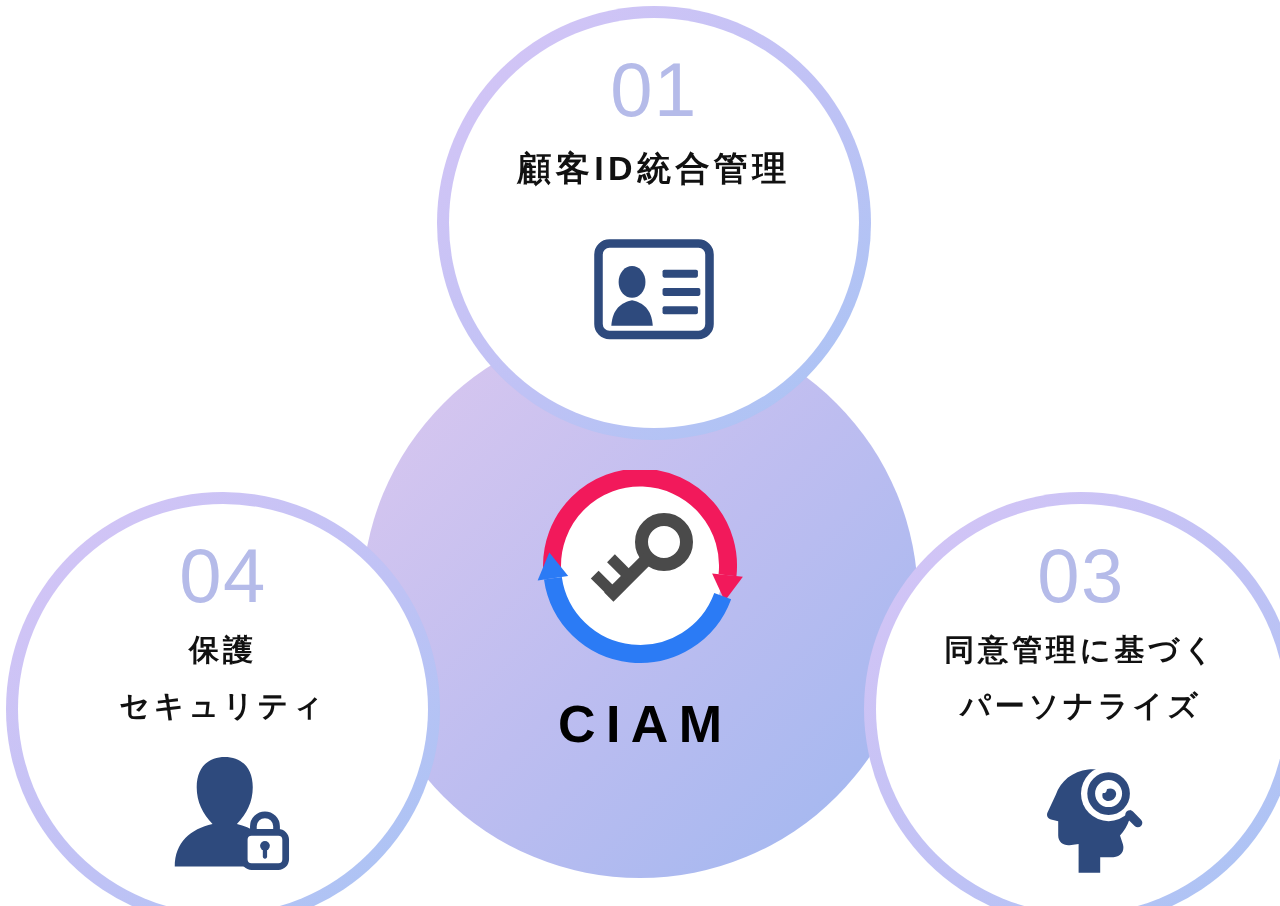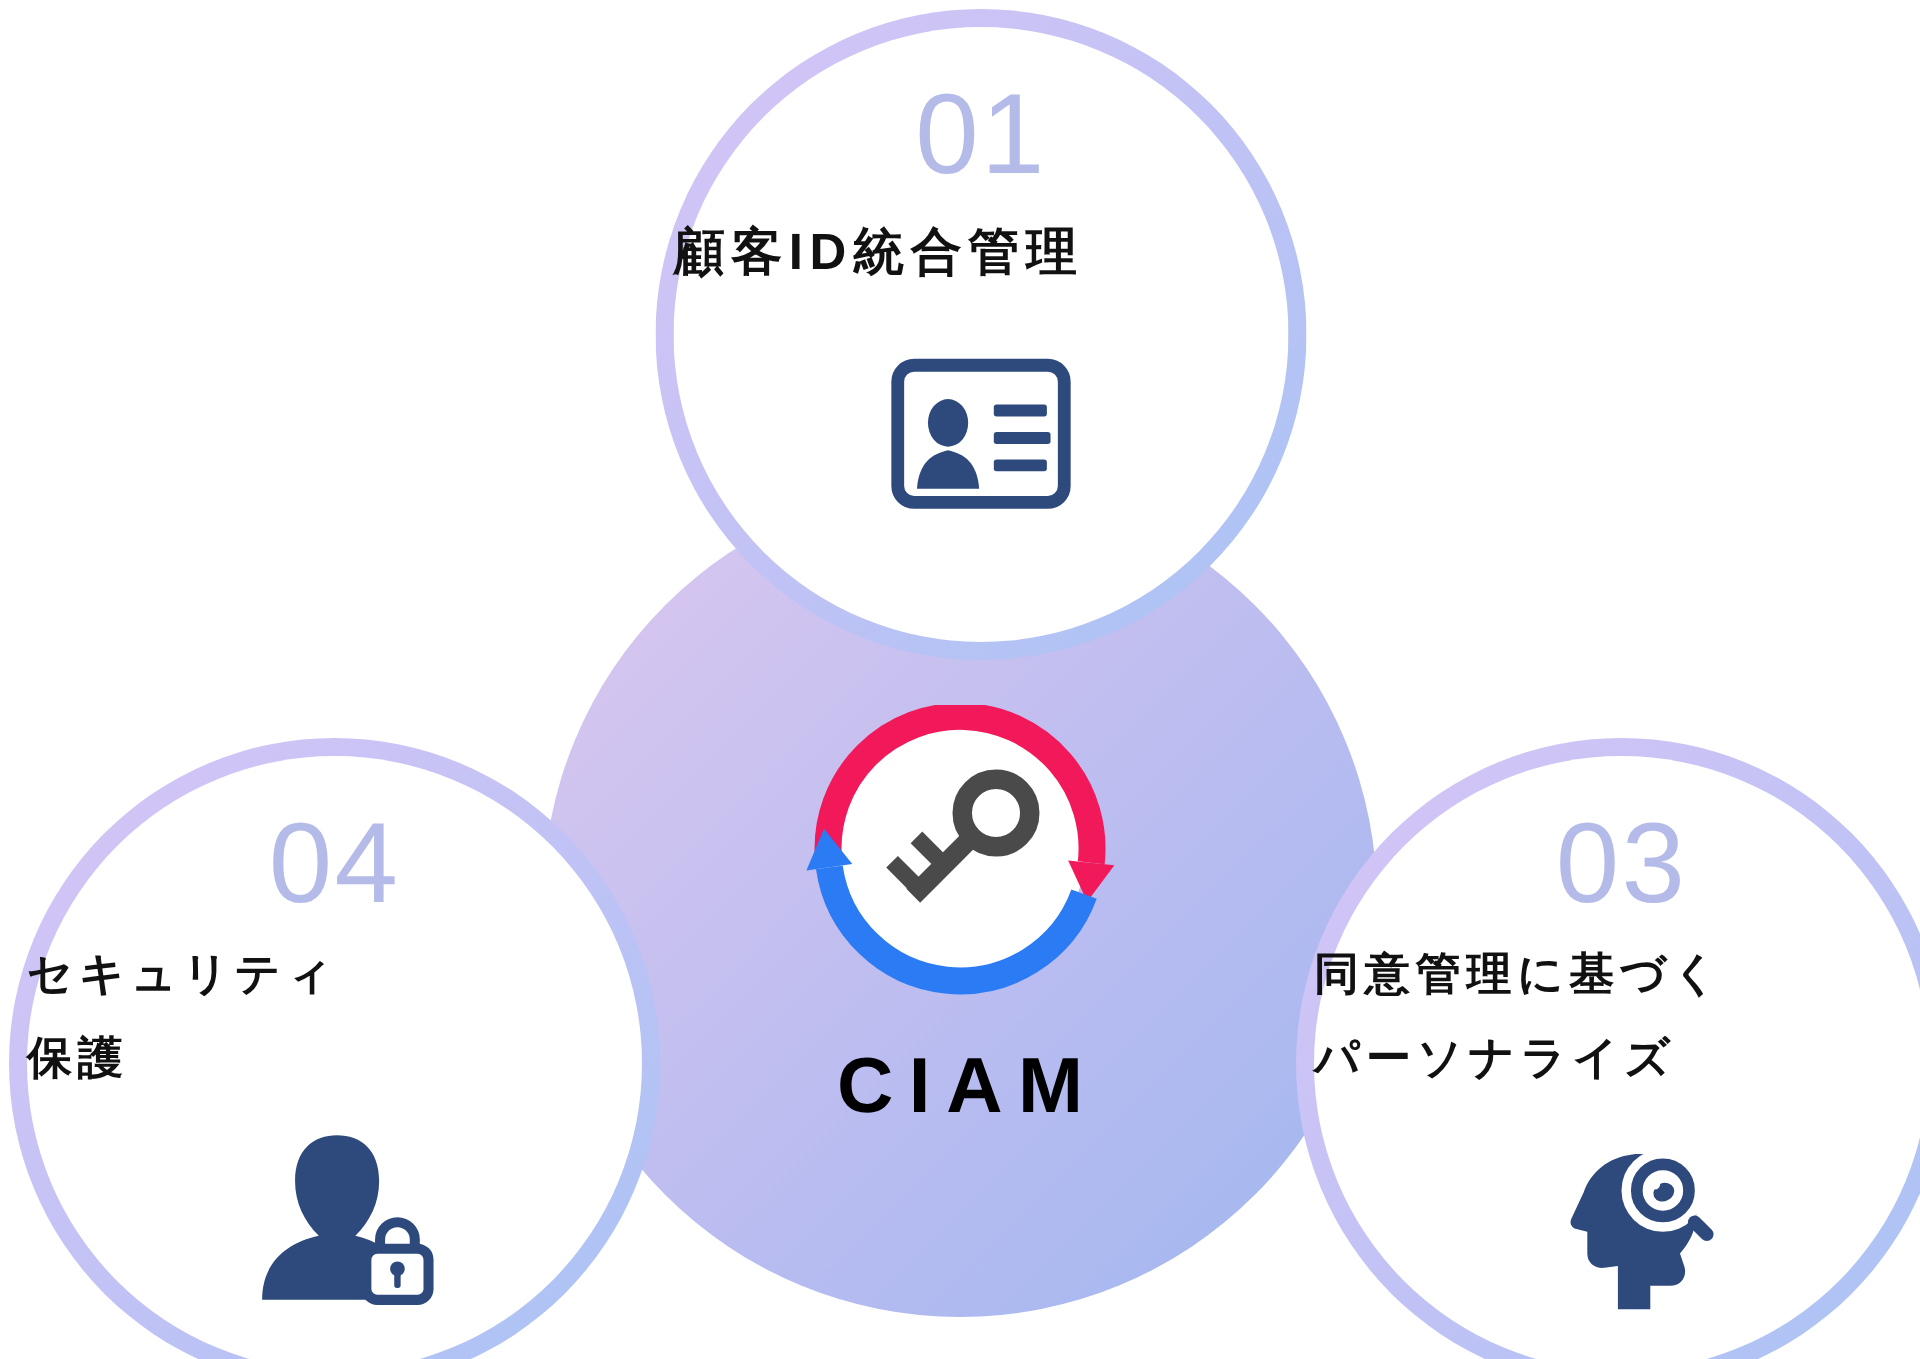--- a/index.html
+++ b/index.html
@@ -20,21 +20,21 @@
   }
   .node-top   { left:437px; top:6px; }
   .node-left  { left:6px;   top:492px; }
   .node-right { left:864px; top:492px; }
   .num {
     position:absolute; left:0; right:0; top:34px; text-align:center;
     font-size:76px; line-height:1; font-weight:400; color:#B5BBE9;
     letter-spacing:0.02em;
   }
   .title {
-    position:absolute; left:0; right:0; text-align:left;
+    position:absolute; left:0; right:0; text-align:center;
     font-weight:700; color:#111111; letter-spacing:0.13em;
   }
   .title span { display:block; }
   .node-top .title { top:128px; font-size:34px; line-height:1.3; }
   .node-left .title, .node-right .title { top:118px; font-size:30px; line-height:56px; }
   .node-icon { position:absolute; left:50%; }
   .icon-card { width:122px; margin-left:-61px; top:220px; }
   .icon-userlock { width:128px; margin-left:-58px; top:248px; }
   .icon-headsearch { width:120px; margin-left:-48px; top:250px; }
   .hub {
@@ -66,22 +66,22 @@
       <path d="M30 144 C32 116 46 106 64 102 C82 106 96 116 98 144 Z" fill="#2E4A7D"></path>
       <rect x="114" y="52" width="58" height="13" rx="3" fill="#2E4A7D"></rect>
       <rect x="114" y="82" width="62" height="13" rx="3" fill="#2E4A7D"></rect>
       <rect x="114" y="112" width="58" height="13" rx="3" fill="#2E4A7D"></rect>
     </svg>
   </div>
 
   <div class="node node-left">
     <div class="num">04</div>
     <div class="title">
+      <span>保護</span>
       <span>セキュリティ</span>
-      <span>保護</span>
     </div>
     <svg class="node-icon icon-userlock" viewBox="0 0 210 196" xmlns="http://www.w3.org/2000/svg">
       <path d="M16 188 C16 148 42 126 78 118 C62 102 52 82 52 58 C52 24 72 8 98 8
                C124 8 144 24 144 58 C144 82 134 102 118 118
                C140 123 158 134 168 150 L168 188 Z" fill="#2E4A7D"></path>
       <path d="M145 136 v-14 a19 19 0 0 1 38 0 v14" fill="none" stroke="#2E4A7D" stroke-width="11"></path>
       <rect x="130" y="132" width="68" height="56" rx="12" fill="#ffffff" stroke="#2E4A7D" stroke-width="11"></rect>
       <circle cx="164" cy="154" r="8" fill="#2E4A7D"></circle>
       <rect x="160.5" y="158" width="7" height="17" rx="3" fill="#2E4A7D"></rect>
     </svg>

